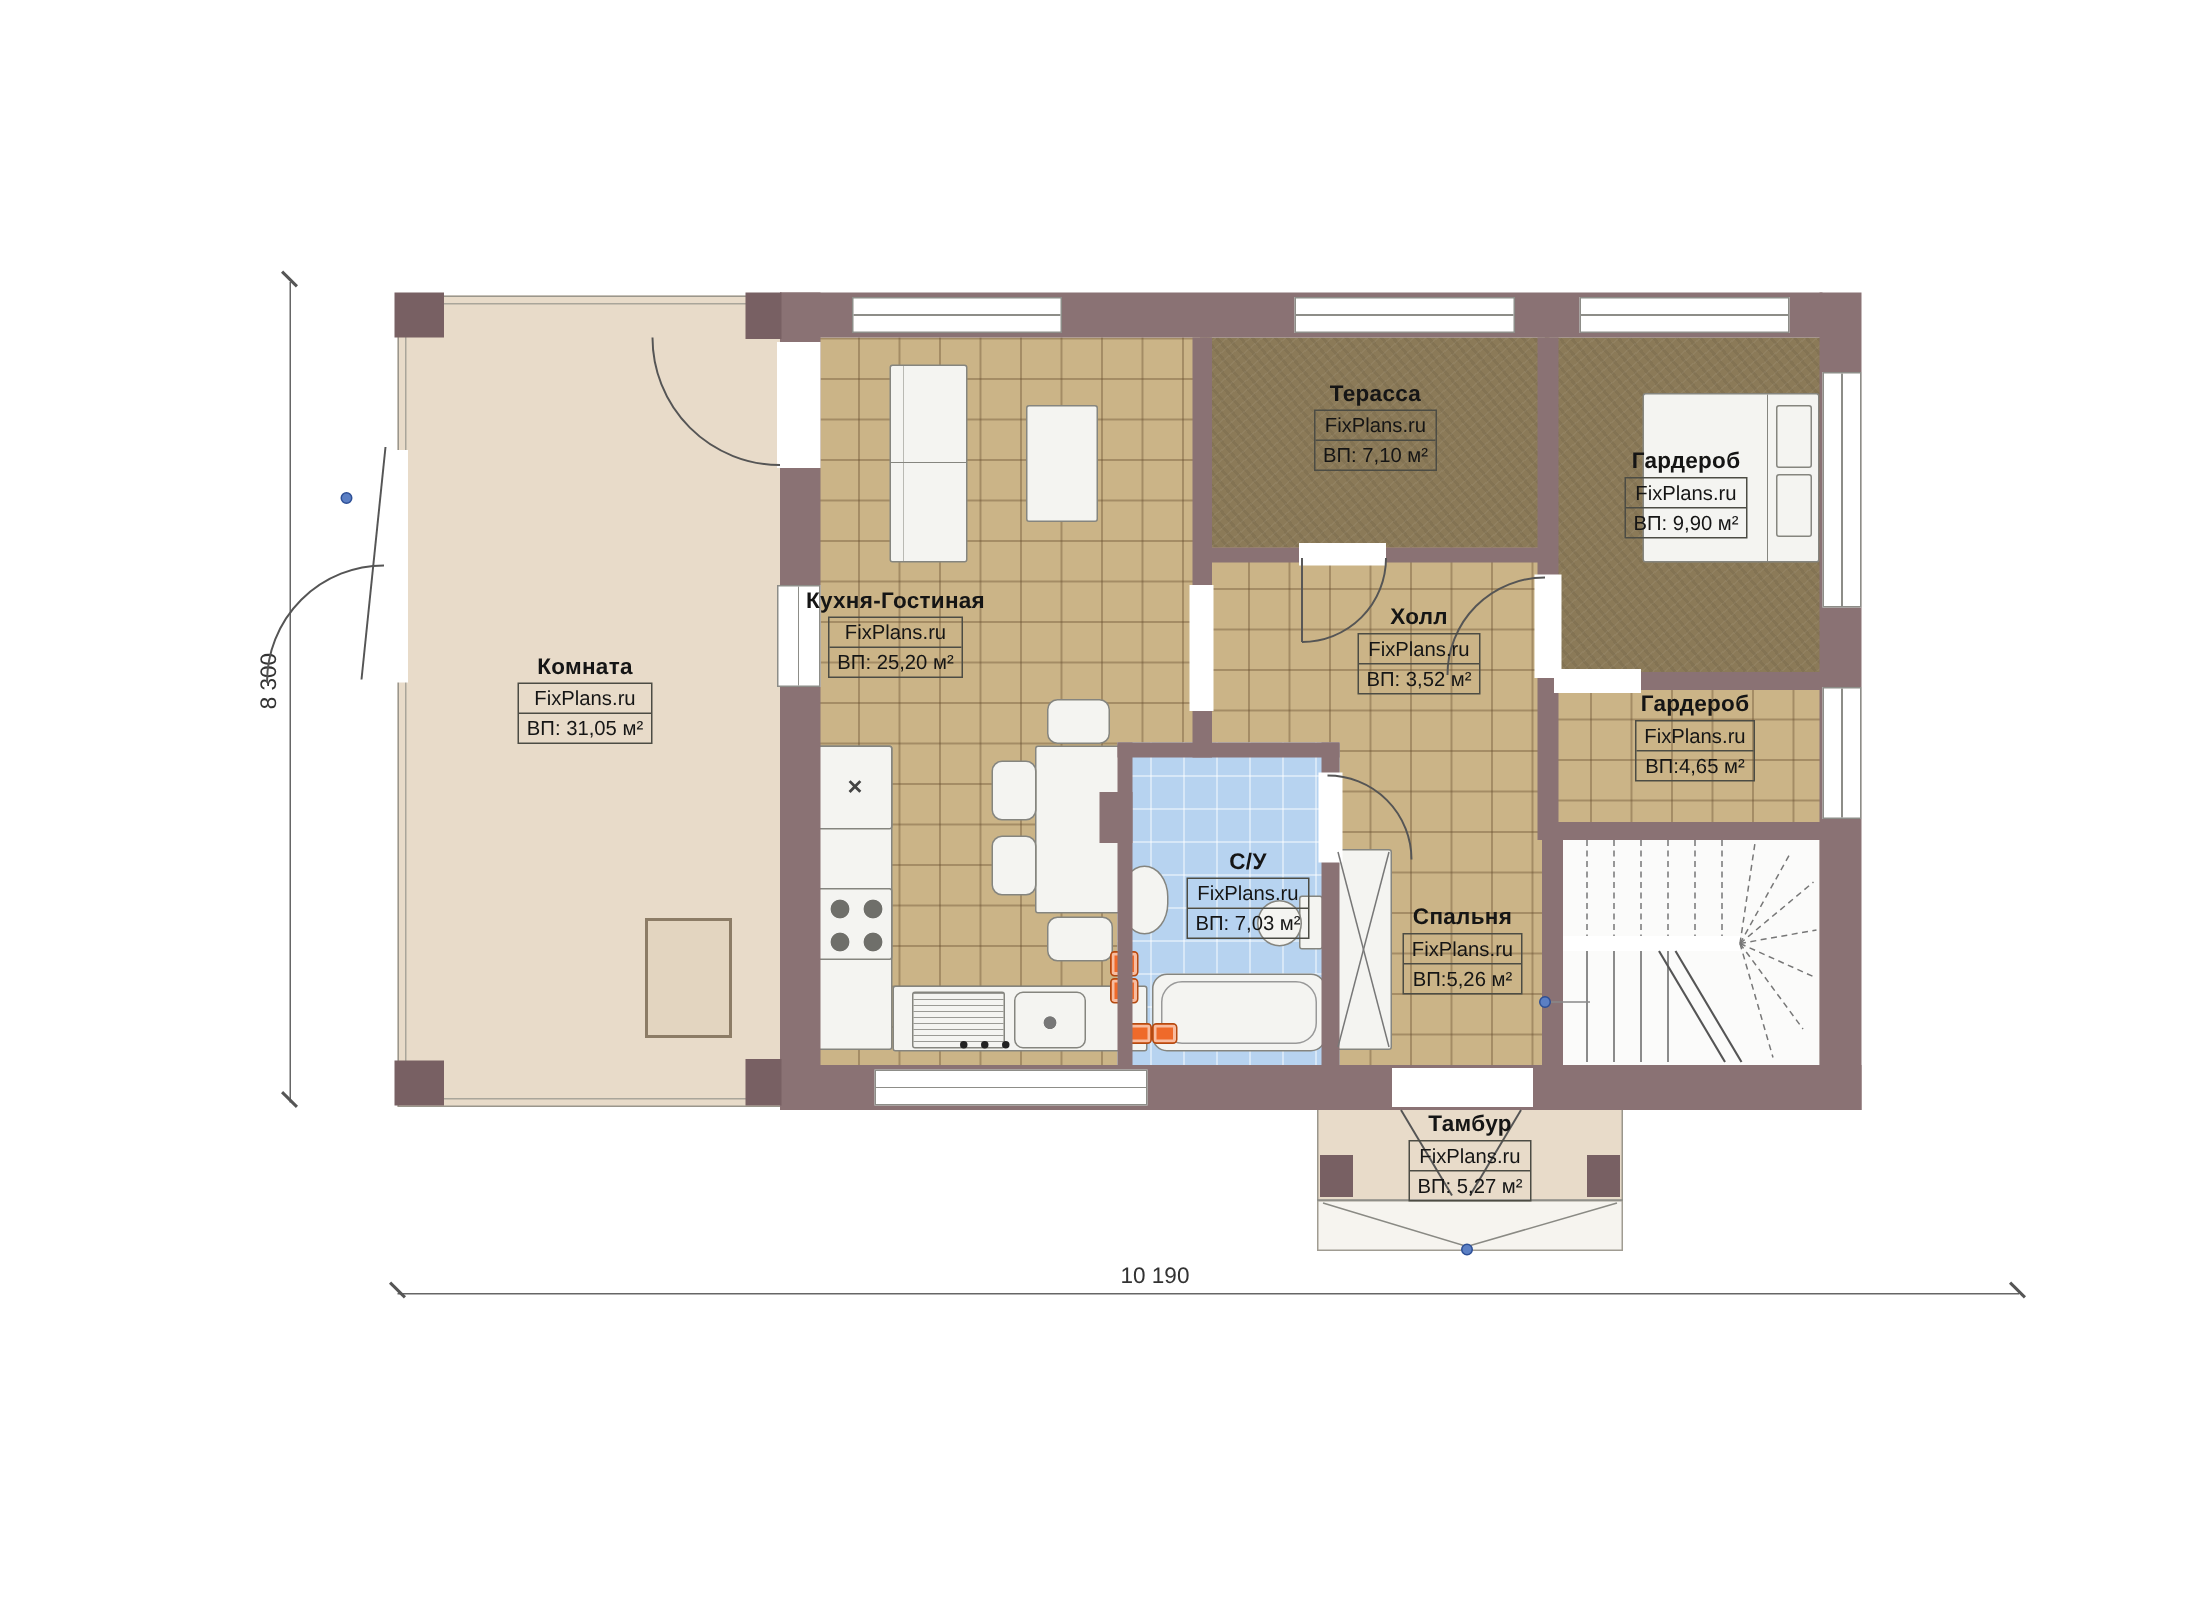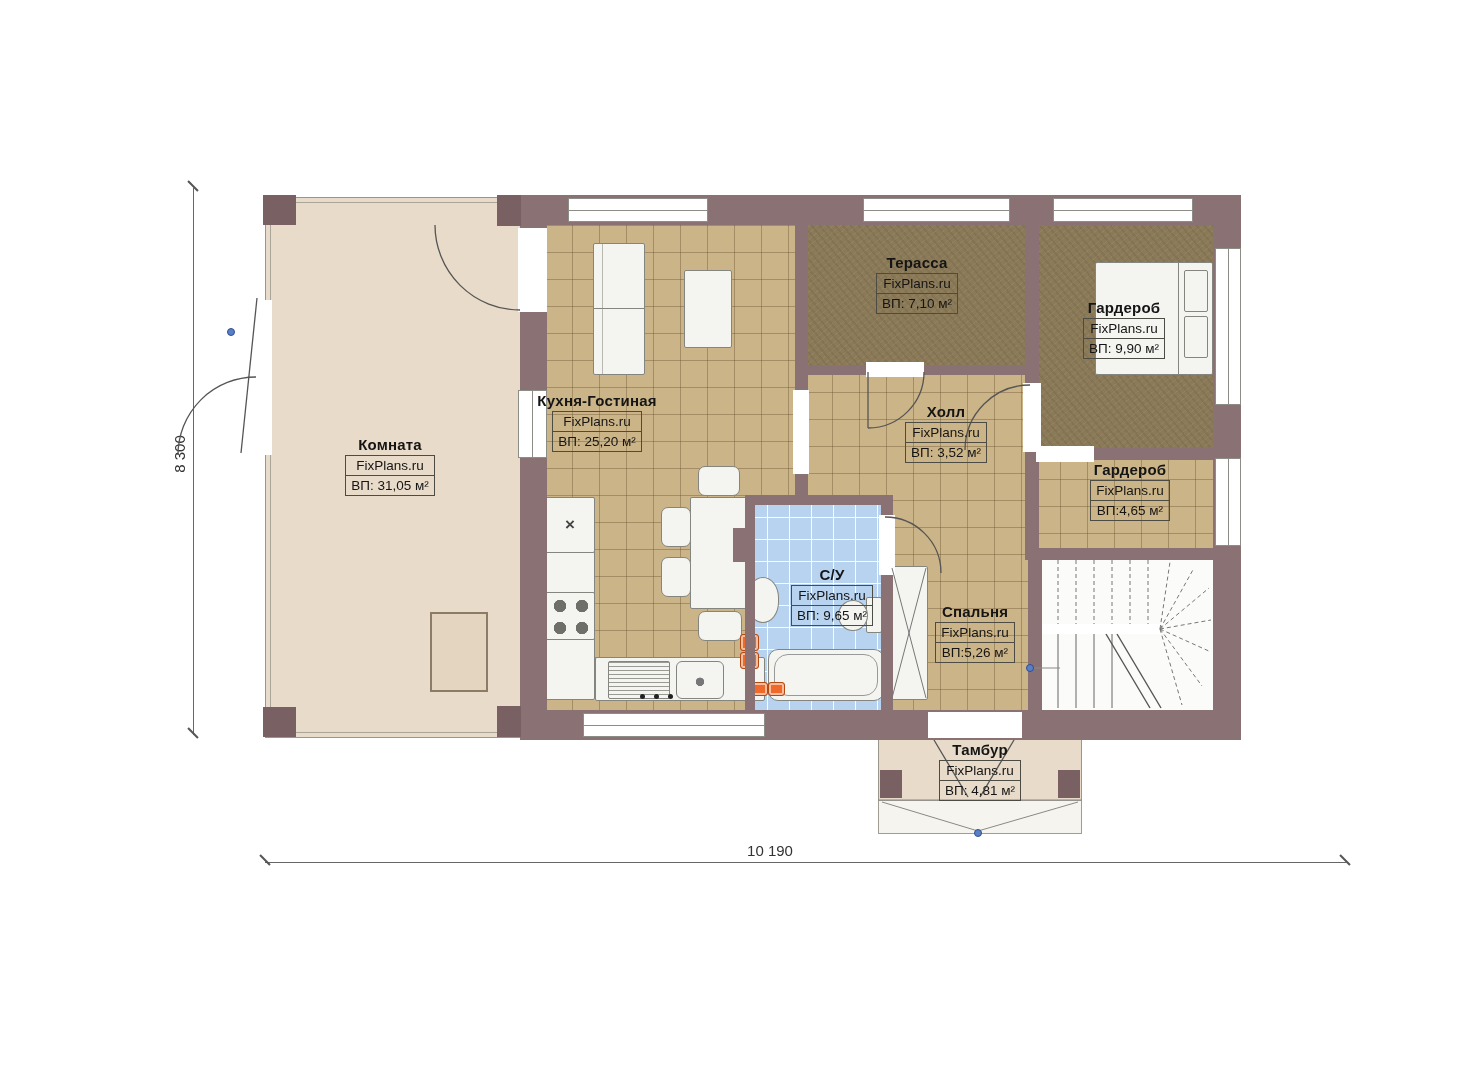--- a/index.html
+++ b/index.html
@@ -252,31 +252,31 @@
     <div class="nm">Гардероб</div>
     <div class="bx">
       <div class="r1">FixPlans.ru</div>
       <div class="r2">ВП:4,65 м²</div>
     </div>
   </div>
   <div class="label" style="left:782px;top:566px;width:100px">
     <div class="nm">С/У</div>
     <div class="bx">
       <div class="r1">FixPlans.ru</div>
-      <div class="r2">ВП: 9,65 м²</div>
+      <div class="r2">ВП: 7,03 м²</div>
     </div>
   </div>
   <div class="label" style="left:922px;top:603px;width:106px">
     <div class="nm">Спальня</div>
     <div class="bx">
       <div class="r1">FixPlans.ru</div>
       <div class="r2">ВП:5,26 м²</div>
     </div>
   </div>
   <div class="label" style="left:926px;top:741px;width:108px">
     <div class="nm">Тамбур</div>
     <div class="bx">
       <div class="r1">FixPlans.ru</div>
-      <div class="r2">ВП: 4,81 м²</div>
+      <div class="r2">ВП: 5,27 м²</div>
     </div>
   </div>
 
 </div>
 
 </body></html>

